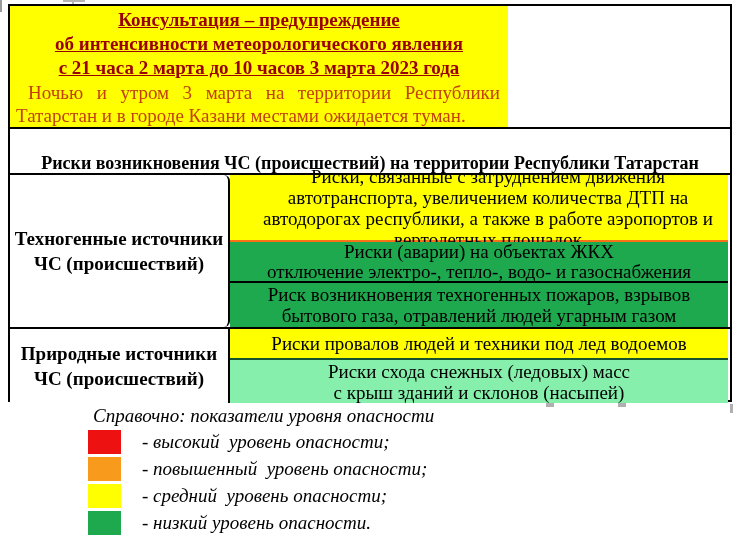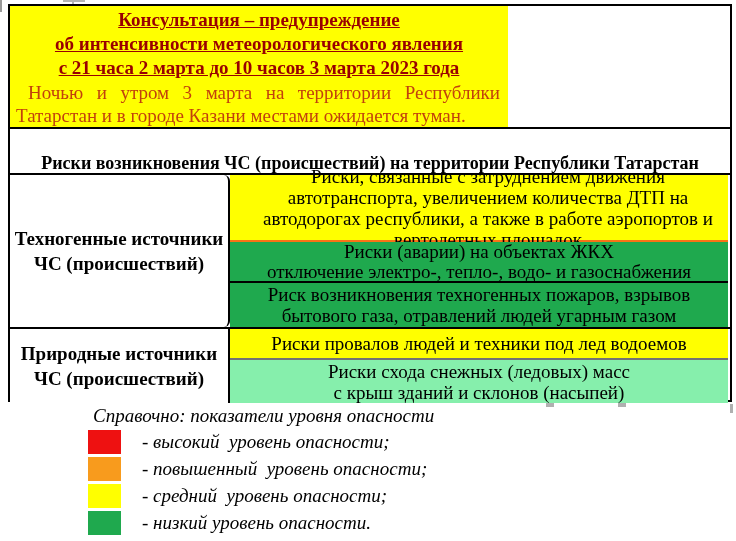--- a/index.html
+++ b/index.html
@@ -51,21 +51,21 @@
 
   .risk {
     display: flex; flex-direction: column;
     align-items: center; justify-content: center;
     text-align: center; font-size: 19px; line-height: 21px;
     padding: 0 10px; width: 100%;
   }
   .risk.r1 { height: 67px; border-bottom: 2px solid #f97316; padding-left: 28px; }
   .risk.r2 { height: 41px; border-bottom: 2px solid #000; line-height: 20px; }
   .risk.r3 { height: 46px; line-height: 21px; }
-  .risk.r4 { height: 31px; border-bottom: 2px solid #737373; }
+  .risk.r4 { height: 31px; border-bottom: 2px solid #14532d; }
   .risk.r5 { height: 43px; }
 
   
   .legend { position: absolute; left: 0; top: 404px; width: 480px; padding-left: 36px; }
   .legend-title {
     font-style: italic; font-size: 19px; line-height: 23px;
     padding-left: 57px;
   }
   .legend-item { display: flex; align-items: center; margin-left: 52px; height: 27px; }
   .legend-item.first { margin-top: 1px; }

